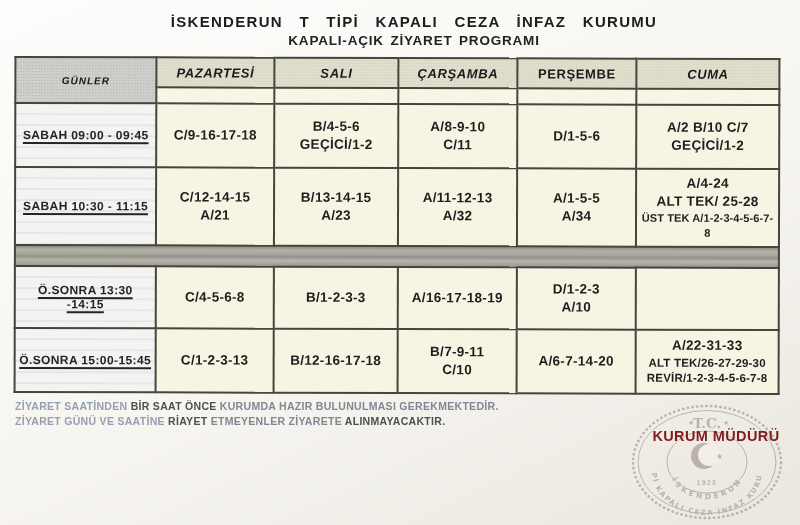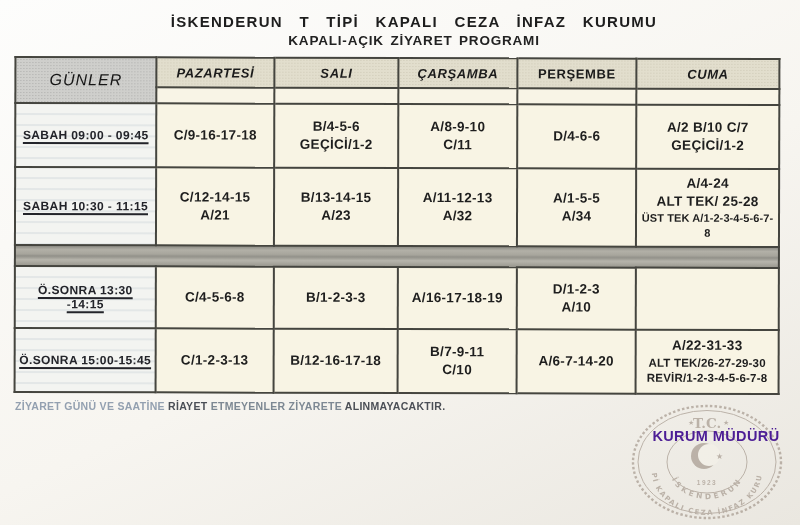--- a/index.html
+++ b/index.html
@@ -34,21 +34,21 @@
   table.schedule td{
     border:2px solid #45453f;
     text-align:center;vertical-align:middle;
     padding:1px 2px;
   }
   td.dbl{border-left:4px double #45453f;}
   td.corner{
     background:#cfcfcc;
     background-image:radial-gradient(rgba(110,110,110,.35) 1px,transparent 1px);
     background-size:3px 3px;
-    font-size:16px;font-weight:normal;font-style:italic;
+    font-size:10px;font-weight:bold;font-style:italic;
     color:#161616;letter-spacing:1px;
   }
   tr.hdr{height:30px;}
   tr.hdr td.day{
     background:#e2decd;
     background-image:radial-gradient(rgba(150,143,120,.28) 1px,transparent 1px);
     background-size:3px 3px;
     font-size:13px;font-weight:bold;font-style:italic;
     color:#1b1b1b;letter-spacing:.6px;
   }
@@ -84,21 +84,21 @@
   .notes{position:absolute;left:15px;top:399px;font-size:10.5px;line-height:15px;}
   .notes .nt-light{color:#93a0b0;font-weight:bold;letter-spacing:.3px;}
   .notes .nt-mid{color:#7d8893;font-weight:bold;letter-spacing:.3px;}
   .notes .nt-bold{color:#4b4f56;font-weight:bold;letter-spacing:.3px;}
 
   
   .stamp{position:absolute;left:612px;top:400px;width:180px;height:125px;}
   .stamp svg{position:absolute;inset:0;}
   .stamp-title{
     position:absolute;left:24px;top:28px;width:160px;
-    font-size:14.5px;font-weight:bold;color:#4c1d95;letter-spacing:.4px;
+    font-size:14.5px;font-weight:bold;color:#7f1d1d;letter-spacing:.4px;
     text-align:center;white-space:nowrap;
   }
 </style>
 </head>
 <body>
 
 <div class="page">
 
   <div class="title">İSKENDERUN T TİPİ KAPALI CEZA İNFAZ KURUMU</div>
   <div class="subtitle">KAPALI-AÇIK ZİYARET PROGRAMI</div>
@@ -136,21 +136,21 @@
           </td>
           <td class="cell">
             <div class="line">B/4-5-6</div>
             <div class="line">GEÇİCİ/1-2</div>
           </td>
           <td class="cell dbl">
             <div class="line">A/8-9-10</div>
             <div class="line">C/11</div>
           </td>
           <td class="cell dbl">
-            <div class="line">D/4-6-6</div>
+            <div class="line">D/1-5-6</div>
           </td>
           <td class="cell dbl">
             <div class="line">A/2 B/10 C/7</div>
             <div class="line">GEÇİCİ/1-2</div>
           </td>
         </tr>
         <tr class="r2">
           <td class="rowlabel"><span>SABAH  10:30 - 11:15</span></td>
           <td class="cell">
             <div class="line">C/12-14-15</div>
@@ -212,20 +212,23 @@
           <td class="cell dbl">
             <div class="line">A/22-31-33</div>
             <div class="line small">ALT TEK/26-27-29-30</div>
             <div class="line small">REVİR/1-2-3-4-5-6-7-8</div>
           </td>
         </tr>
       </tbody>
   </table>
 
   <div class="notes">
+    <div>
+      <span class="nt-light">ZİYARET SAATİNDEN </span><span class="nt-bold">BİR SAAT ÖNCE </span><span class="nt-mid">KURUMDA HAZIR BULUNULMASI GEREKMEKTEDİR.</span>
+    </div>
     <div>
       <span class="nt-light">ZİYARET GÜNÜ VE SAATİNE </span><span class="nt-bold">RİAYET </span><span class="nt-mid">ETMEYENLER ZİYARETE </span><span class="nt-bold">ALINMAYACAKTIR.</span>
     </div>
   </div>
 
   <div class="stamp">
     <svg viewBox="0 0 180 125" width="180" height="125">
       <g stroke="#8d7e71" fill="#8d7e71" opacity="0.52">
         <ellipse cx="95" cy="62" rx="74" ry="56" fill="none" stroke-width="2.4" stroke-dasharray="2.5 2.2"></ellipse>
         <ellipse cx="95" cy="62" rx="69" ry="51.5" fill="none" stroke-width="1"></ellipse>

